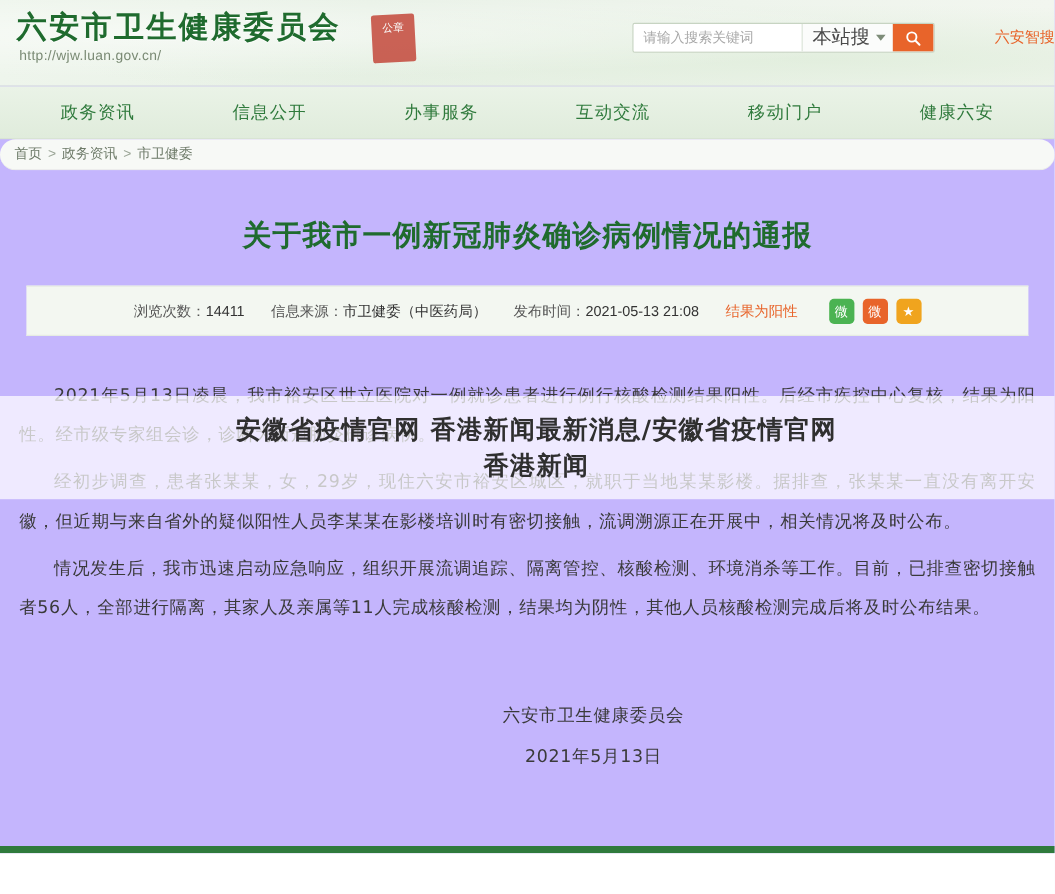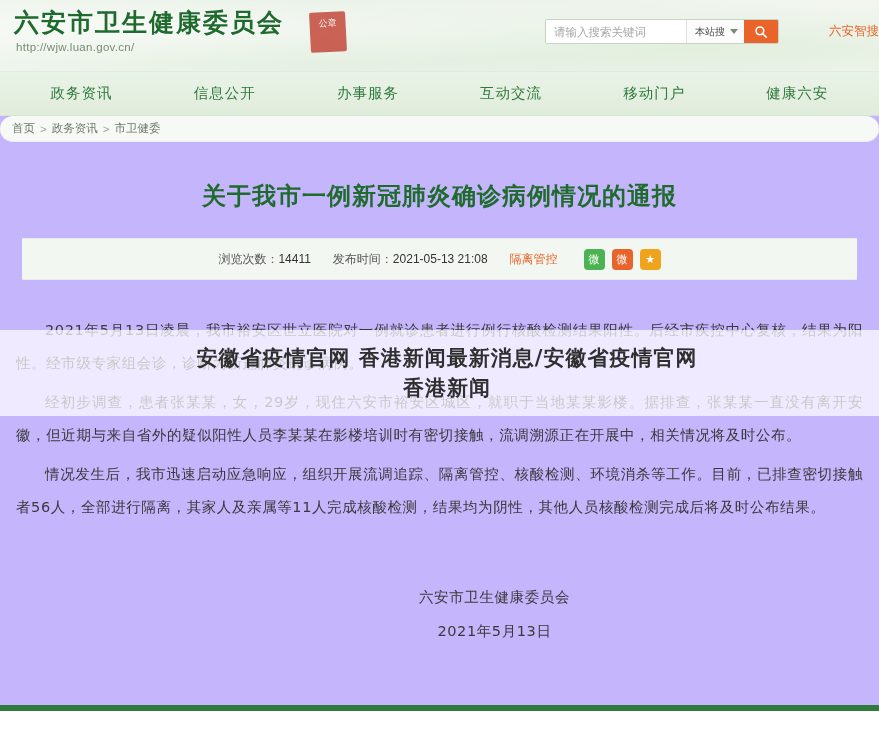--- a/index.html
+++ b/index.html
@@ -83,21 +83,21 @@
     padding: 4px 8px;
     font-size: 11.5px;
     color: #666;
     background: #fff;
     font-family: "Liberation Sans", sans-serif;
   }
   .search-input::placeholder { color: #a8a8a8; }
   .search-scope {
     display: flex; align-items: center;
     padding: 0 6px 0 8px;
-    font-size: 10px;
+    font-size: 16px;
     color: #4a4a4a;
     border-left: 1px solid #dde5da;
     background: #fbfcfb;
     white-space: nowrap;
   }
   .caret-down {
     display: inline-block;
     margin-left: 5px;
     width: 0; height: 0;
     border-left: 4px solid transparent;
@@ -301,23 +301,26 @@
   </div>
 
   <div class="article">
     <div class="article-title">关于我市一例新冠肺炎确诊病例情况的通报</div>
 
     <div class="meta-bar">
       <div class="meta-item">
         <span>浏览次数：</span><b>14411</b>
       </div>
       <div class="meta-item">
+        <span>信息来源：</span><b>市卫健委（中医药局）</b>
+      </div>
+      <div class="meta-item">
         <span>发布时间：</span><b>2021-05-13 21:08</b>
       </div>
-      <div class="meta-item meta-correct">隔离管控</div>
+      <div class="meta-item meta-correct">结果为阳性</div>
       <div class="share-icons">
         <div class="share-ico ico-wechat">微</div>
         <div class="share-ico ico-weibo">微</div>
         <div class="share-ico ico-star">★</div>
       </div>
     </div>
 
     <div class="body-text">
       <p>2021年5月13日凌晨，我市裕安区世立医院对一例就诊患者进行例行核酸检测结果阳性。后经市疾控中心复核，结果为阳性。经市级专家组会诊，诊断为新冠肺炎确诊病例。</p>
       <p>经初步调查，患者张某某，女，29岁，现住六安市裕安区城区，就职于当地某某影楼。据排查，张某某一直没有离开安徽，但近期与来自省外的疑似阳性人员李某某在影楼培训时有密切接触，流调溯源正在开展中，相关情况将及时公布。</p>

